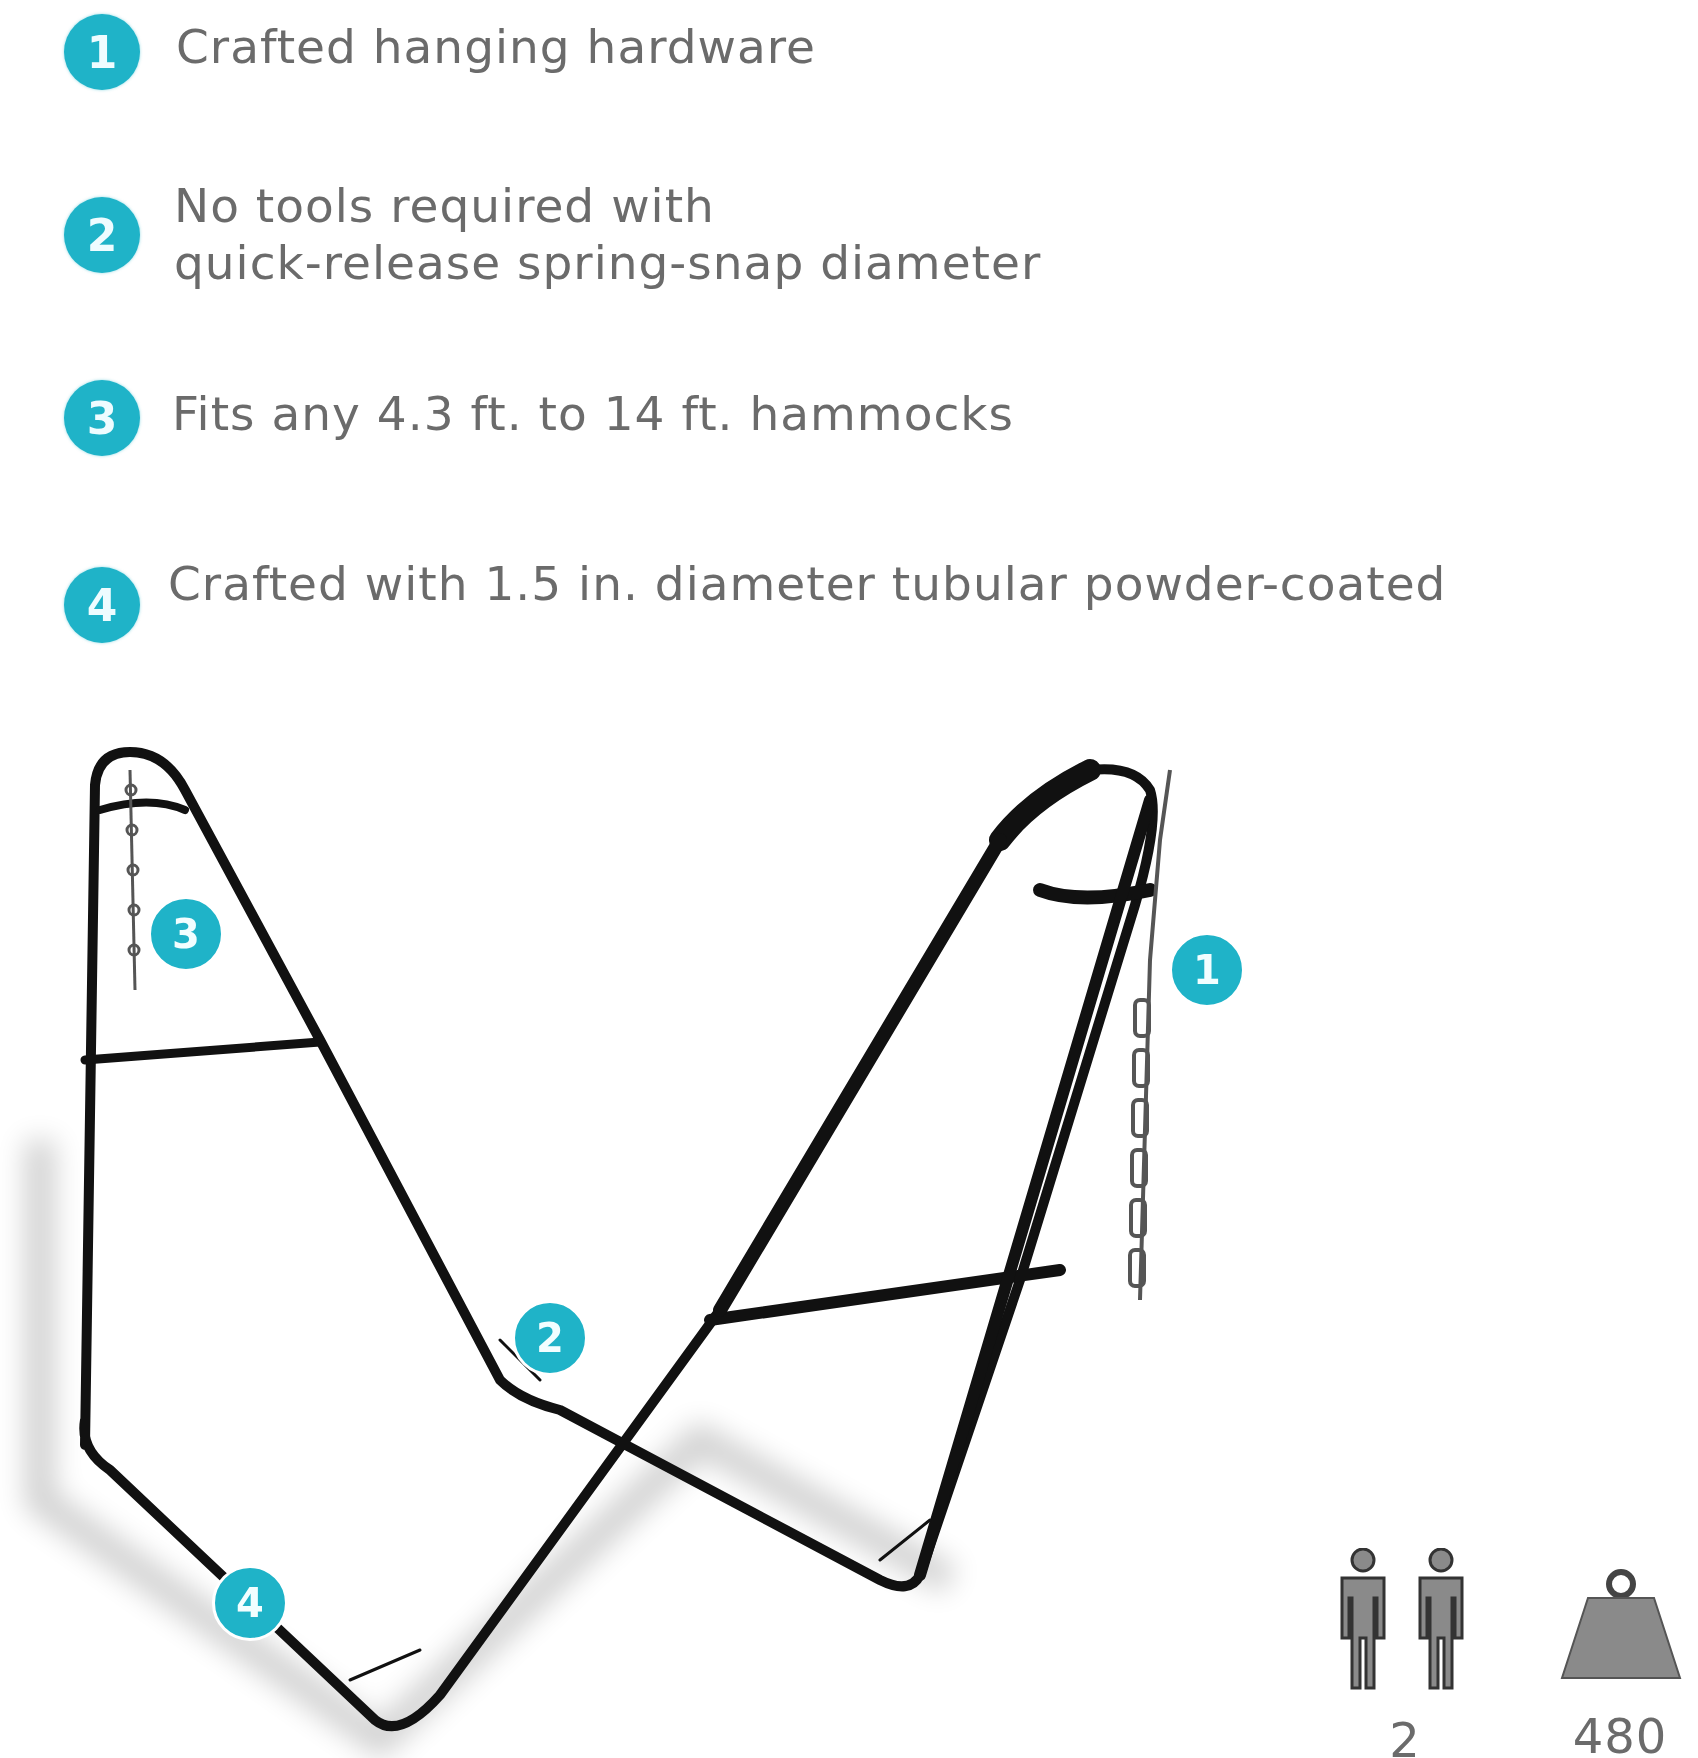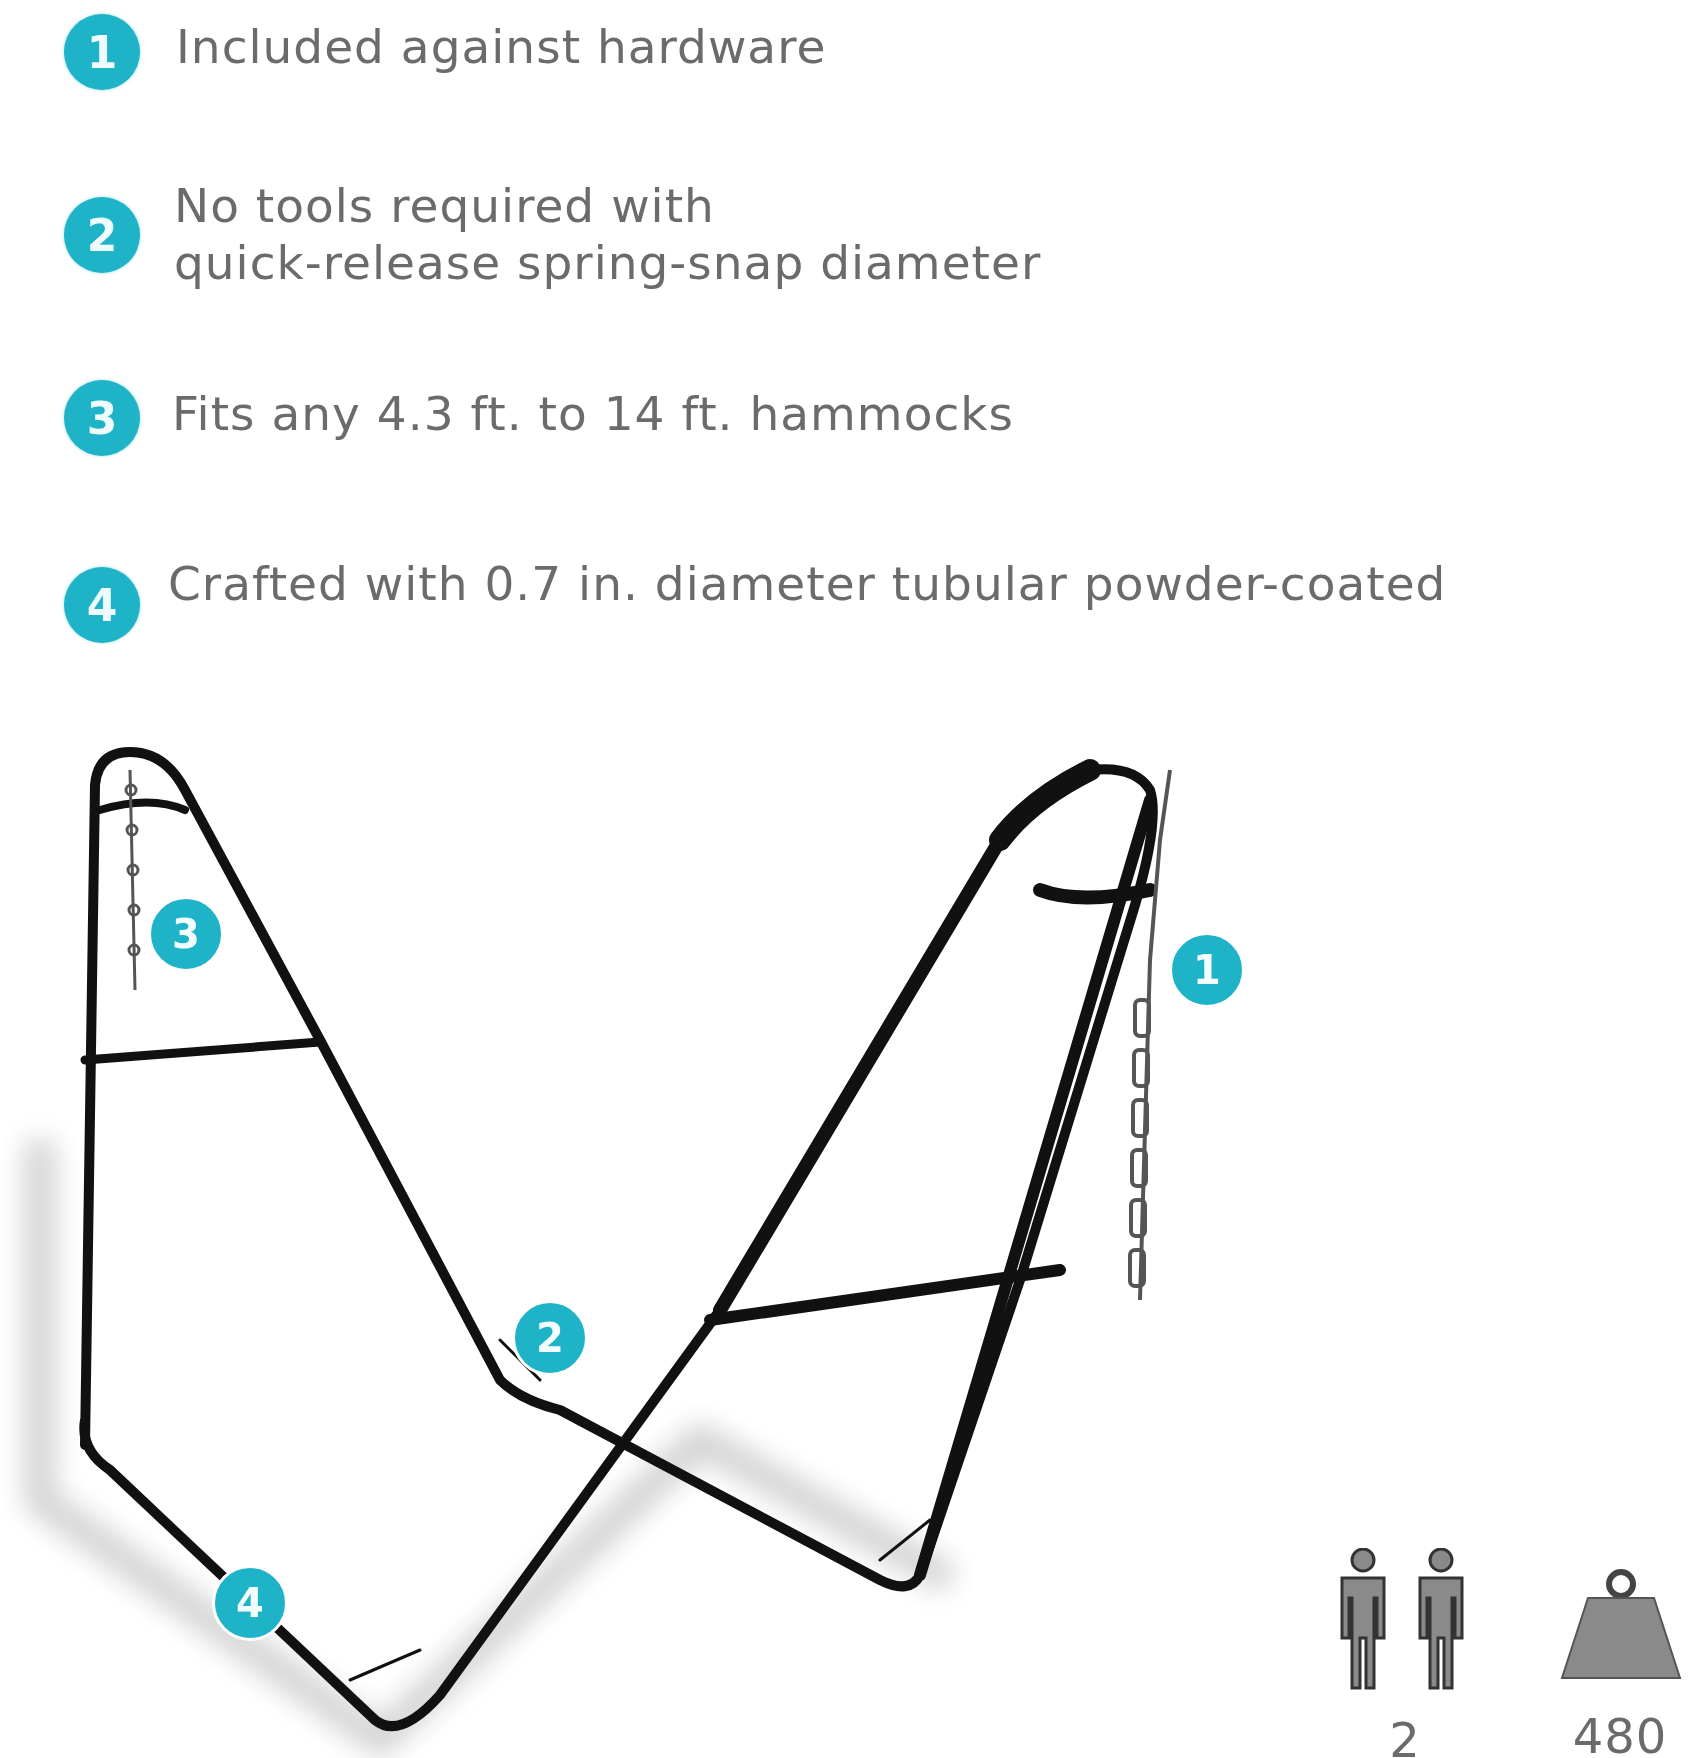--- a/index.html
+++ b/index.html
@@ -14,37 +14,37 @@
     display:flex;align-items:center;justify-content:center;font-weight:bold;font-size:40px;border:3px solid #ffffff;
     font-family:"DejaVu Sans",sans-serif;}
   .spec{position:absolute;text-align:center;color:#6b6b6b;font-size:48px;letter-spacing:1px;}
 </style>
 </head>
 <body>
 
 <div>
   <div class="badge" style="left:64px;top:14px;">1</div>
   <div class="feat" style="left:176px;top:18px;">
-    <span>Included against hardware</span>
+    <span>Crafted hanging hardware</span>
   </div>
 
   <div class="badge" style="left:64px;top:197px;">2</div>
   <div class="feat" style="left:174px;top:177px;">
     <span>No tools required with</span>
     <span>quick-release spring-snap diameter</span>
   </div>
 
   <div class="badge" style="left:64px;top:380px;">3</div>
   <div class="feat" style="left:172px;top:385px;">
     <span>Fits any 4.3 ft. to 14 ft. hammocks</span>
   </div>
 
   <div class="badge" style="left:64px;top:567px;">4</div>
   <div class="feat" style="left:168px;top:555px;">
-    <span>Crafted with 0.7 in. diameter tubular powder-coated</span>
+    <span>Crafted with 1.5 in. diameter tubular powder-coated</span>
   </div>
 </div>
 
 <svg id="frame" width="1698" height="1758" viewBox="0 0 1698 1758">
   <defs>
     <filter id="blur" x="-20%" y="-20%" width="140%" height="140%">
         <feGaussianBlur stdDeviation="14"></feGaussianBlur>
       </filter>
   </defs>
 

